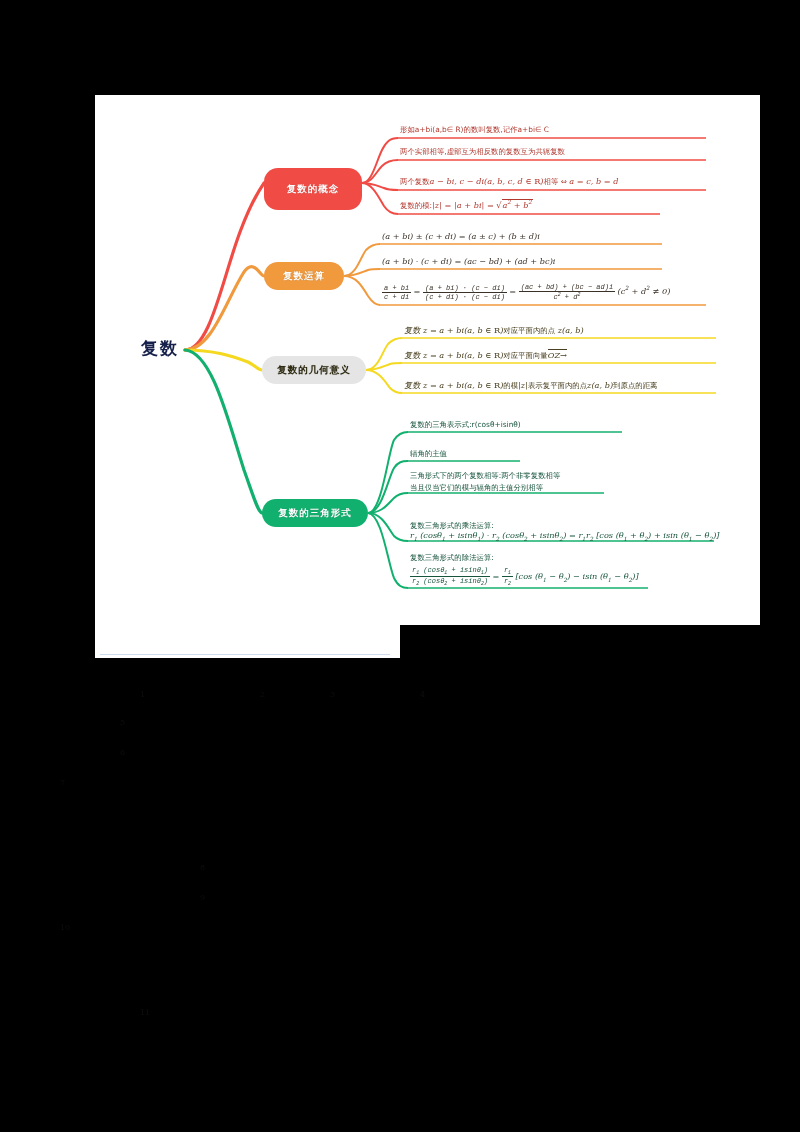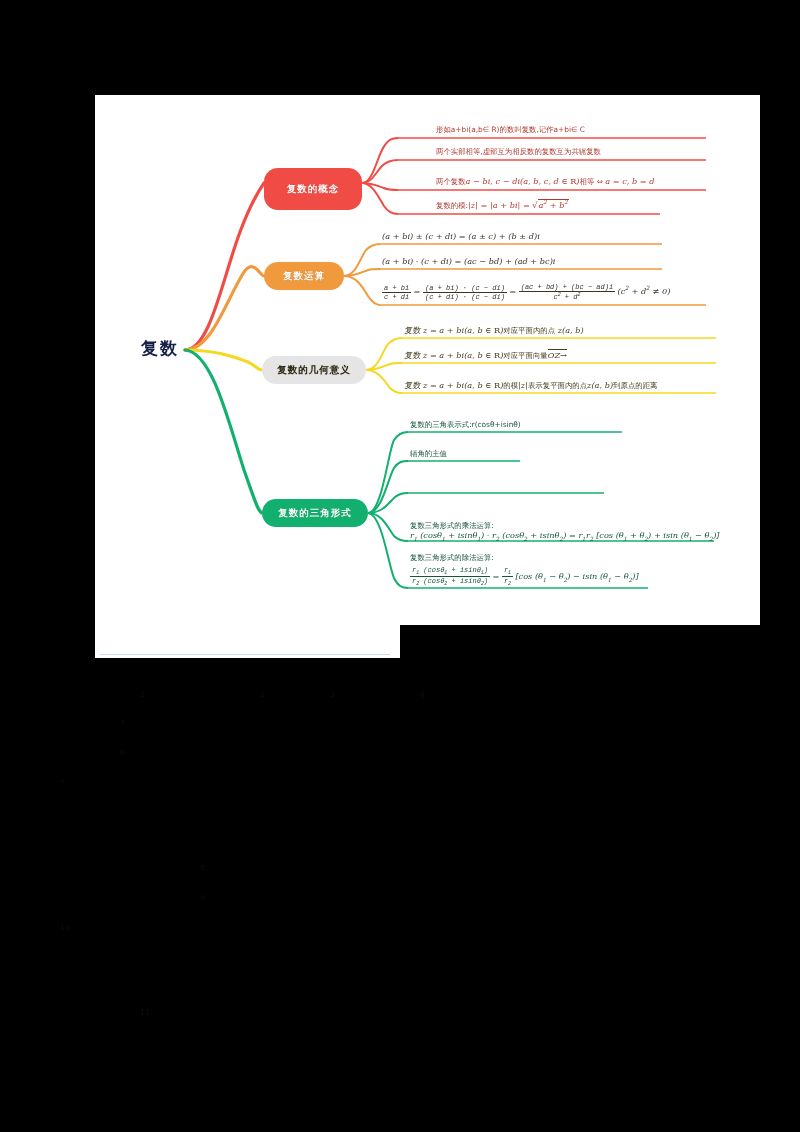--- a/index.html
+++ b/index.html
@@ -42,21 +42,21 @@
   #node-operation {left:264px;top:262px;width:80px;height:28px;background:#f0993d;}
   #node-geometry  {left:262px;top:356px;width:104px;height:28px;background:#e5e5e5;color:#2e2a10;font-family:Liberation Serif, serif;}
   #node-trig      {left:262px;top:499px;width:106px;height:28px;background:#12b06e;}
 
   
   .leaf{
     position:absolute;box-sizing:border-box;
     font-size:7.4px;line-height:1.45;color:#3a2a2a;
     white-space:nowrap;
   }
-  .leaf.red{color:#b2392f;margin-left:36px;}
+  .leaf.red{color:#b2392f;}
   .leaf.orange{color:#3a3128;}
   .leaf.yellow{color:#4a4020;}
   .leaf.green{color:#17543c;}
   .leaf .math{font-family:"DejaVu Serif","Liberation Serif",serif;font-style:italic;font-size:8.2px;text-align:center;}
   .leaf .up{font-style:normal;}
 
   
   .frac{display:inline-block;vertical-align:middle;text-align:center;
         font-family:Liberation Mono, monospace;font-style:italic;font-size:7px;line-height:1.15;}
   .frac .num{display:block;border-bottom:1px solid currentColor;padding:0 2px;}
@@ -185,20 +185,23 @@
   </div>
 
   <div class="leaf yellow" style="left:404px;top:380px;">
     <span class="math">复数 z = a + bi(a, b ∈ <span class="up">R</span>)</span><span>的模</span><span class="math">|z|</span><span>表示复平面内的点</span><span class="math">z(a, b)</span><span>到原点的距离</span>
   </div>
 
   <div class="leaf green" style="left:410px;top:420px;">复数的三角表示式:r(cosθ+isinθ)</div>
 
   <div class="leaf green" style="left:410px;top:449px;">辐角的主值</div>
 
+  <div class="leaf green" style="left:410px;top:470px;width:210px;white-space:normal;line-height:1.6;">
+    三角形式下的两个复数相等:两个非零复数相等<br>当且仅当它们的模与辐角的主值分别相等
+  </div>
 
   <div class="leaf green" style="left:410px;top:521px;">复数三角形式的乘法运算:</div>
 
   <div class="leaf green" style="left:410px;top:530px;">
     <span class="math">r<sub>1</sub> (cosθ<sub>1</sub> + isinθ<sub>1</sub>) · r<sub>2</sub> (cosθ<sub>2</sub> + isinθ<sub>2</sub>) = r<sub>1</sub>r<sub>2</sub> [cos (θ<sub>1</sub> + θ<sub>2</sub>) + isin (θ<sub>1</sub> − θ<sub>2</sub>)]</span>
   </div>
 
   <div class="leaf green" style="left:410px;top:553px;">复数三角形式的除法运算:</div>
 
   <div class="leaf green" style="left:410px;top:566px;">

